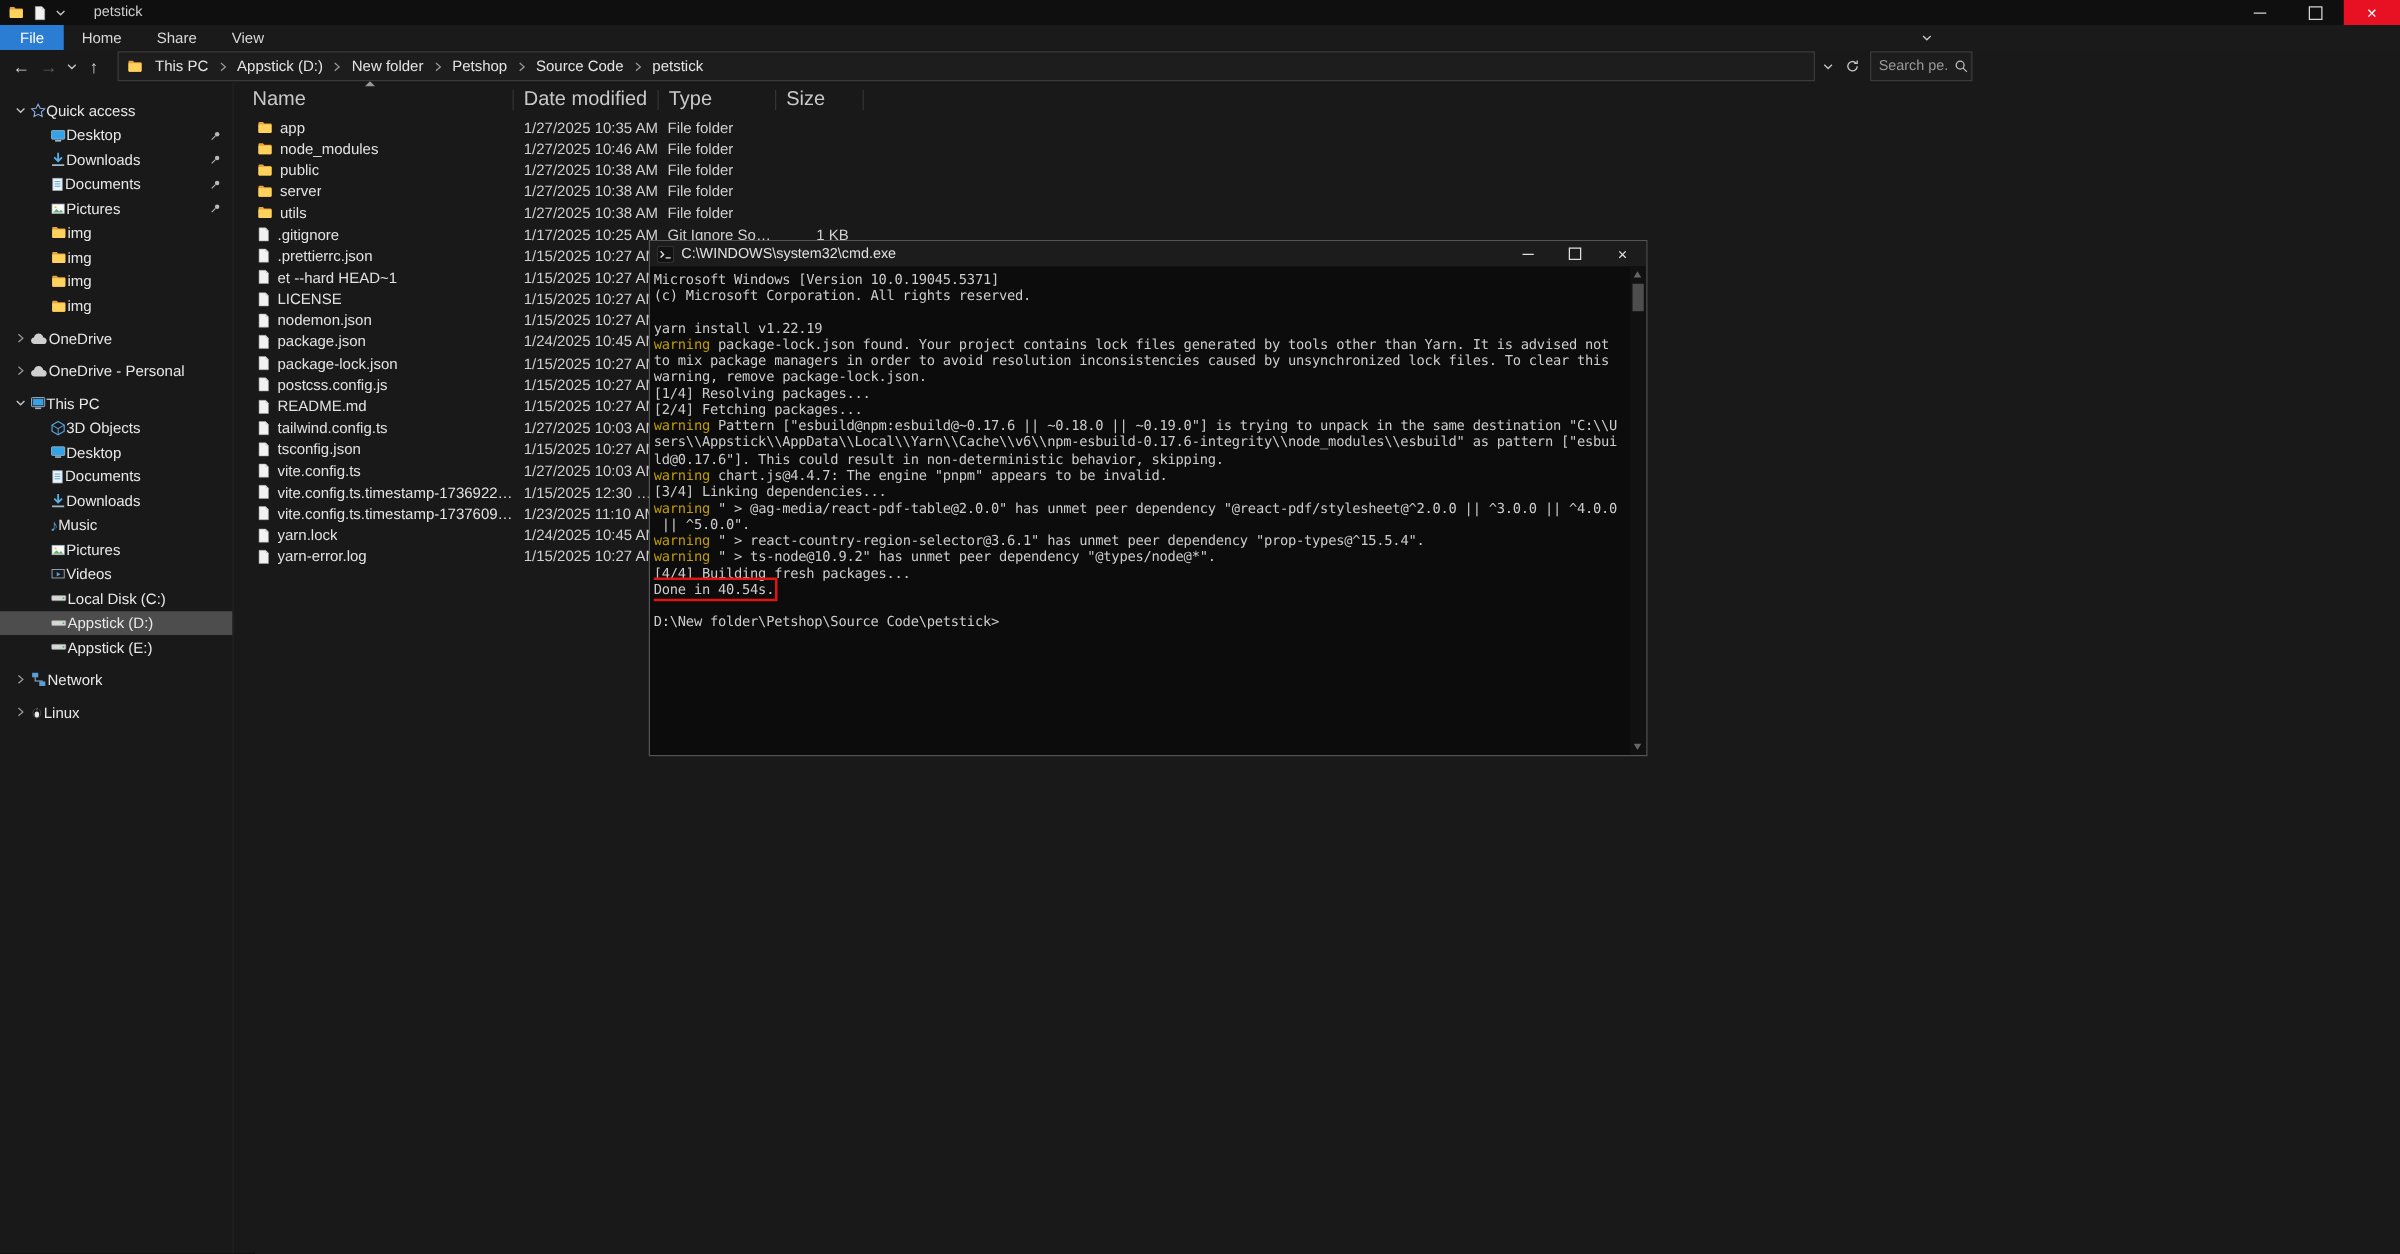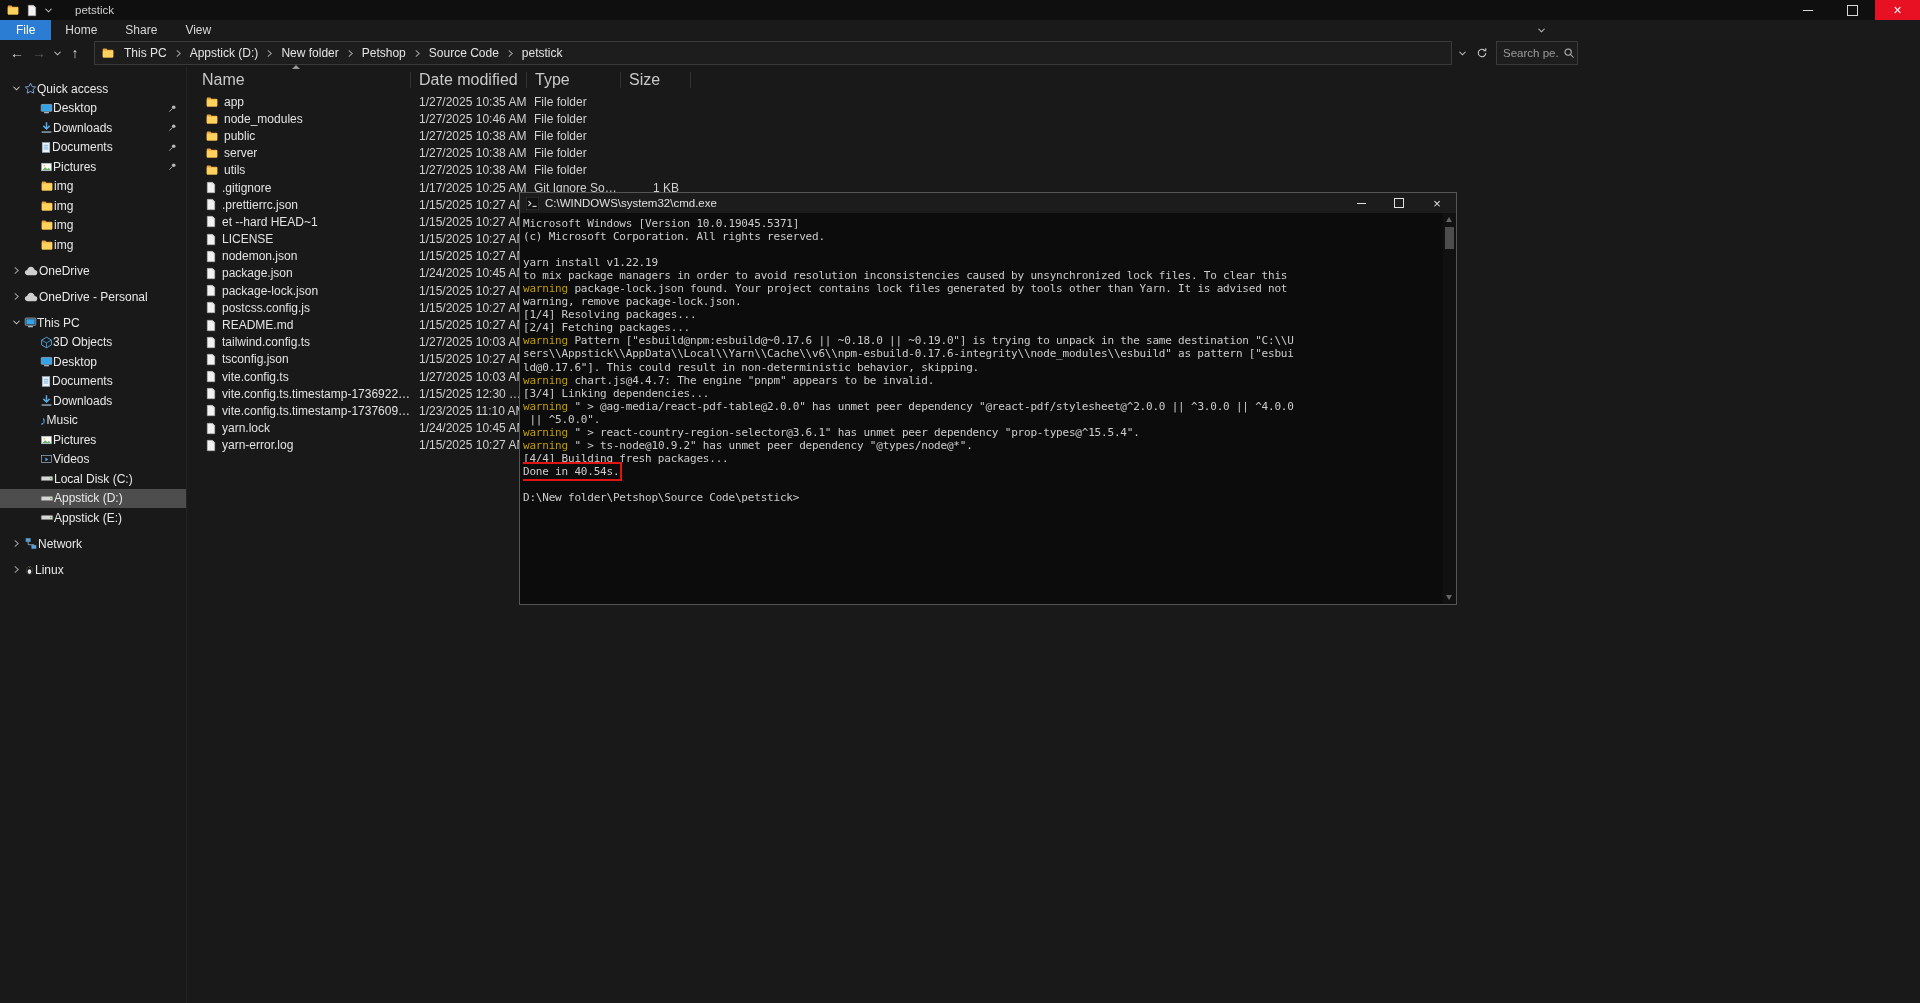--- a/index.html
+++ b/index.html
@@ -72,21 +72,21 @@
   .fcell.name{width:224px;padding-left:18px;display:flex;align-items:center;gap:5px;}
   .fcell.name .nm{overflow:hidden;text-overflow:ellipsis;}
   .fcell.date{width:116px;padding-left:8px;color:#d0d0d0;}
   .fcell.type{width:94px;padding-left:7px;color:#d0d0d0;}
   .fcell.size{width:70px;padding-right:12px;text-align:right;color:#d0d0d0;}
   .icon{display:inline-flex;align-items:center;justify-content:center;line-height:0;}
   .icon svg{display:block;}
   .char-icon{font-size:13px;line-height:13px;}
 
   
-  .cmdwin{position:absolute;left:519px;top:192px;width:938px;height:413px;background:#0c0c0c;
+  .cmdwin{position:absolute;left:519px;top:192px;width:799px;height:413px;background:#0c0c0c;
           border:1px solid #555;box-sizing:border-box;z-index:10;}
   .cmd-titlebar{height:20px;background:#1c1c1c;display:flex;align-items:center;}
   .cmd-titlebar .cic{margin:0 6px 0 6px;}
   .cmd-title{color:#e0e0e0;font-size:11.5px;}
   .cmd-controls{margin-left:auto;display:flex;height:20px;}
   .cbtn{width:38px;height:20px;display:flex;align-items:center;justify-content:center;color:#e0e0e0;font-size:13px;}
   .cbtn .minglyph{display:block;width:9px;height:1px;background:#e0e0e0;}
   .cbtn .maxglyph{display:block;width:8px;height:8px;border:1px solid #e0e0e0;}
   .cmd-body{position:absolute;left:0;top:20px;right:0;bottom:0;overflow:hidden;}
   .cmd-lines{position:absolute;left:3px;top:4px;right:15px;bottom:0;overflow:hidden;
@@ -845,22 +845,22 @@
             <span>×</span>
           </div>
       </div>
     </div>
     <div class="cmd-body">
       <div class="cmd-lines" id="cmdlines">
           <div class="tline"><span>Microsoft Windows [Version 10.0.19045.5371]</span></div>
           <div class="tline"><span>(c) Microsoft Corporation. All rights reserved.</span></div>
           <div class="tline"><span></span></div>
           <div class="tline"><span>yarn install v1.22.19</span></div>
+          <div class="tline"><span class="seg-w">warning</span><span> package-lock.json found. Your project contains lock files generated by tools other than Yarn. It is advised not</span></div>
           <div class="tline"><span>to mix package managers in order to avoid resolution inconsistencies caused by unsynchronized lock files. To clear this</span></div>
-          <div class="tline"><span class="seg-w">warning</span><span> package-lock.json found. Your project contains lock files generated by tools other than Yarn. It is advised not</span></div>
           <div class="tline"><span>warning, remove package-lock.json.</span></div>
           <div class="tline"><span>[1/4] Resolving packages...</span></div>
           <div class="tline"><span>[2/4] Fetching packages...</span></div>
           <div class="tline"><span class="seg-w">warning</span><span> Pattern ["esbuild@npm:esbuild@~0.17.6 || ~0.18.0 || ~0.19.0"] is trying to unpack in the same destination "C:\\U</span></div>
           <div class="tline"><span>sers\\Appstick\\AppData\\Local\\Yarn\\Cache\\v6\\npm-esbuild-0.17.6-integrity\\node_modules\\esbuild" as pattern ["esbui</span></div>
           <div class="tline"><span>ld@0.17.6"]. This could result in non-deterministic behavior, skipping.</span></div>
           <div class="tline"><span class="seg-w">warning</span><span> chart.js@4.4.7: The engine "pnpm" appears to be invalid.</span></div>
           <div class="tline"><span>[3/4] Linking dependencies...</span></div>
           <div class="tline"><span class="seg-w">warning</span><span> " &gt; @ag-media/react-pdf-table@2.0.0" has unmet peer dependency "@react-pdf/stylesheet@^2.0.0 || ^3.0.0 || ^4.0.0</span></div>
           <div class="tline"><span> || ^5.0.0".</span></div>

